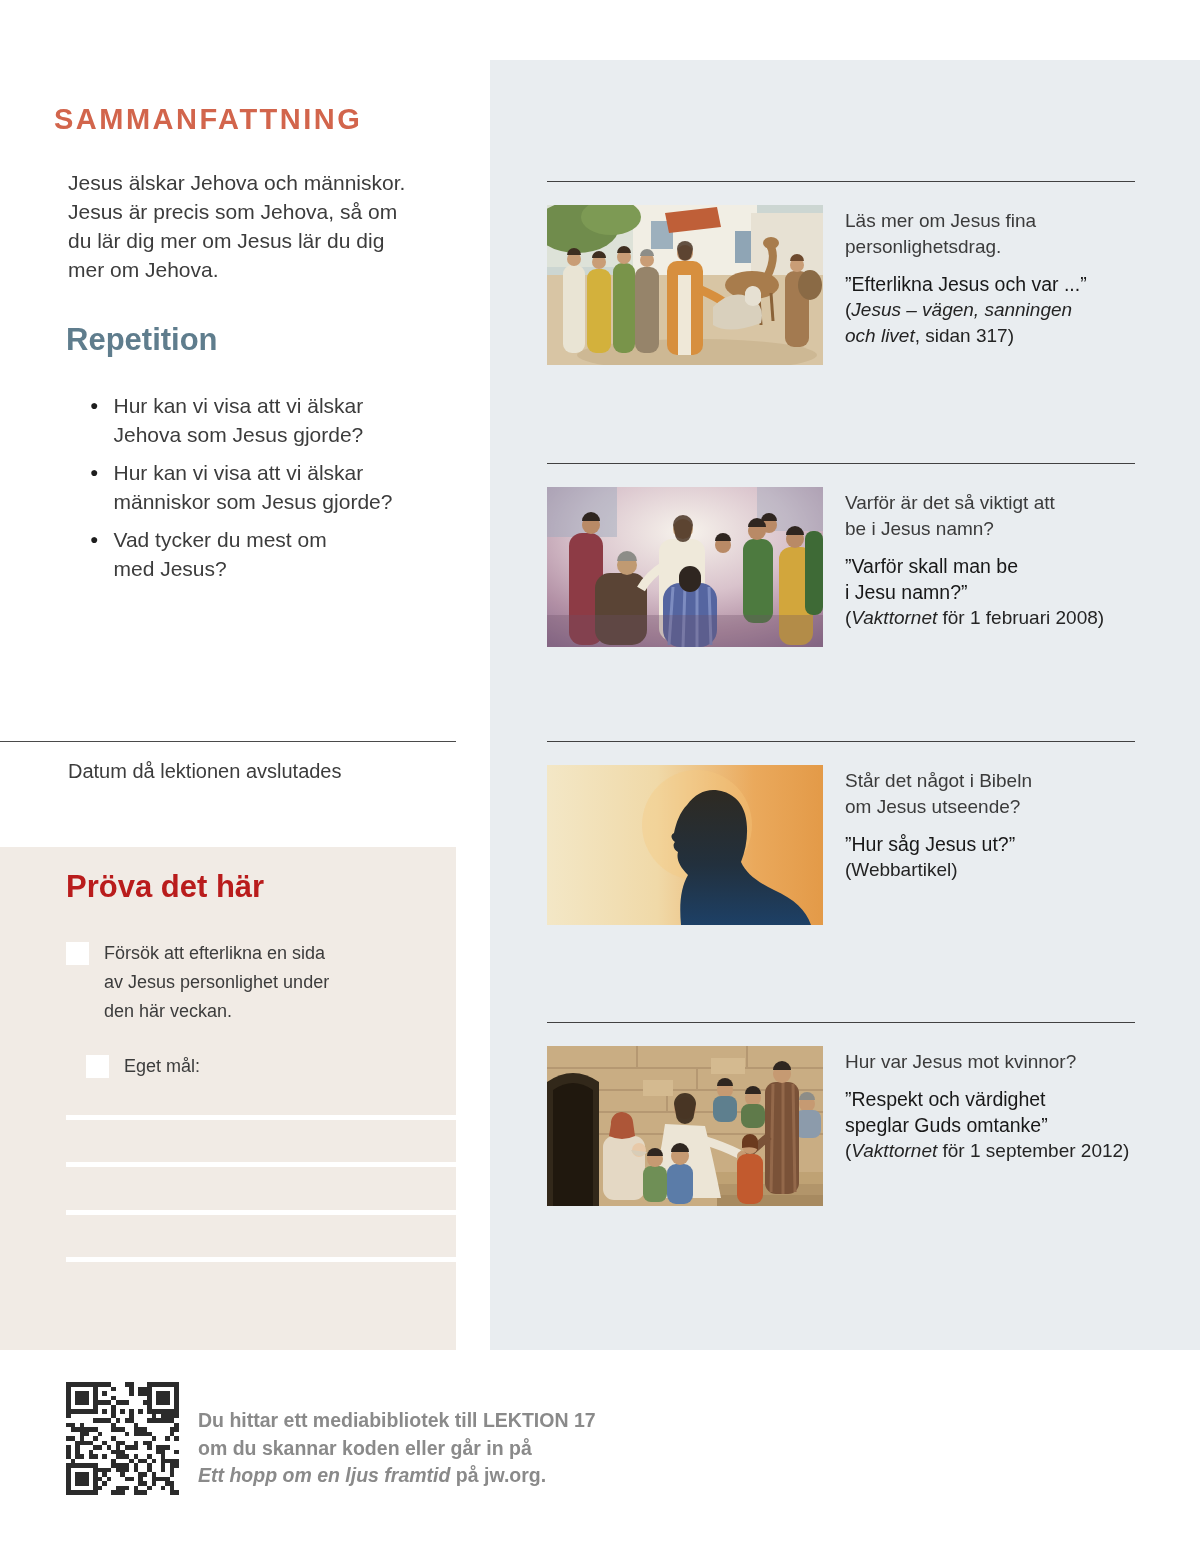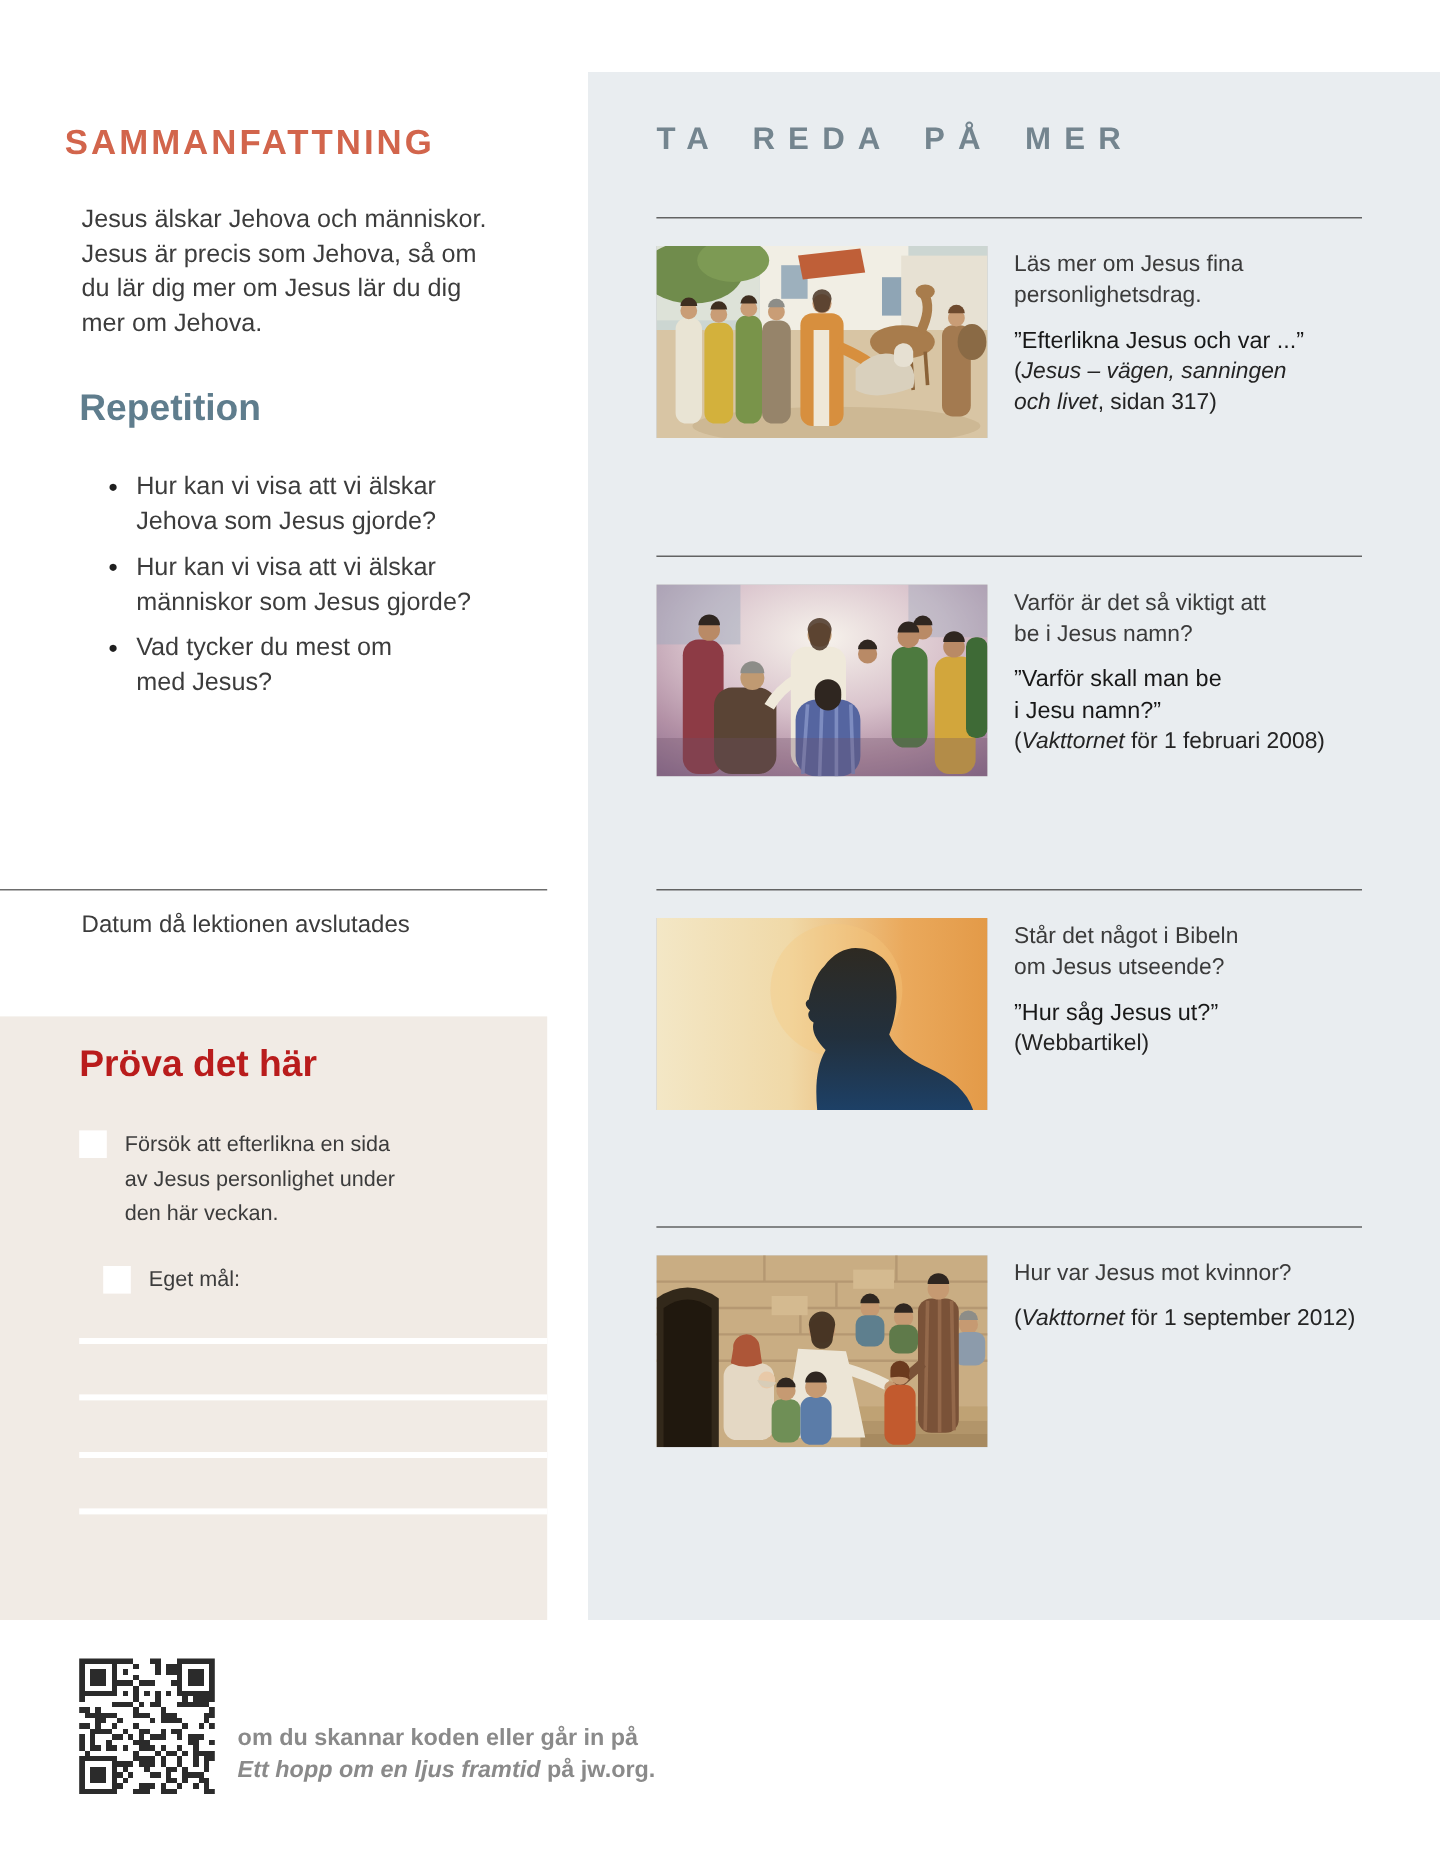--- a/index.html
+++ b/index.html
@@ -402,27 +402,26 @@
           <rect x="12" y="24" width="1" height="1"></rect>
           <rect x="15" y="24" width="1" height="1"></rect>
           <rect x="16" y="24" width="1" height="1"></rect>
           <rect x="17" y="24" width="1" height="1"></rect>
           <rect x="23" y="24" width="1" height="1"></rect>
           <rect x="24" y="24" width="1" height="1"></rect>
         </g>
       </svg>
     </div>
   <div class="qr-text">
-    <br>
+    <span>Du hittar ett mediabibliotek till LEKTION 17</span><br>
     <span>om du skannar koden eller går in på</span><br>
     <em>Ett hopp om en ljus framtid</em><span> på jw.org.</span>
   </div>
 
   <div class="findout">
-    <h2 class="findout-title">TA REDA PÅ MER</h2>
 
     <div class="article a1">
       <div class="divider"></div>
       <div class="thumb">
         <svg viewBox="0 0 276 160">
           <rect width="276" height="160" fill="#ccd6d2"></rect>
           <rect x="86" y="0" width="124" height="74" fill="#f1eee4"></rect>
           <rect x="204" y="8" width="72" height="64" fill="#e7e1d3"></rect>
           <rect x="0" y="0" width="86" height="62" fill="#dde2d8"></rect>
           <rect x="104" y="16" width="22" height="28" fill="#9db0bd"></rect>
@@ -627,17 +626,19 @@
           <rect x="120" y="118" width="26" height="40" rx="9" fill="#5b7ca8"></rect>
           <circle cx="133" cy="110" r="9" fill="#c69a72"></circle>
             <path d="M124,106 a9,9 0 0 1 18,0" fill="#2f2620"></path>
           <rect x="190" y="108" width="26" height="50" rx="9" fill="#c25a2e"></rect>
           <circle cx="203" cy="100" r="8" fill="#c69a72"></circle>
             <path d="M195,96 a8,8 0 0 1 16,0 l0,8 q-4,-4 -16,-2 z" fill="#6b3a1e"></path>
         </svg>
       </div>
       <div class="article-text">
         <p class="q">Hur var Jesus mot kvinnor?</p>
+        <p class="ref">”Respekt och värdighet
+speglar Guds omtanke”</p>
         <p class="src"><span>(</span><em>Vakttornet</em><span> för 1 september 2012)</span></p>
       </div>
     </div>
   </div>
 </div>
 
 </body></html>

